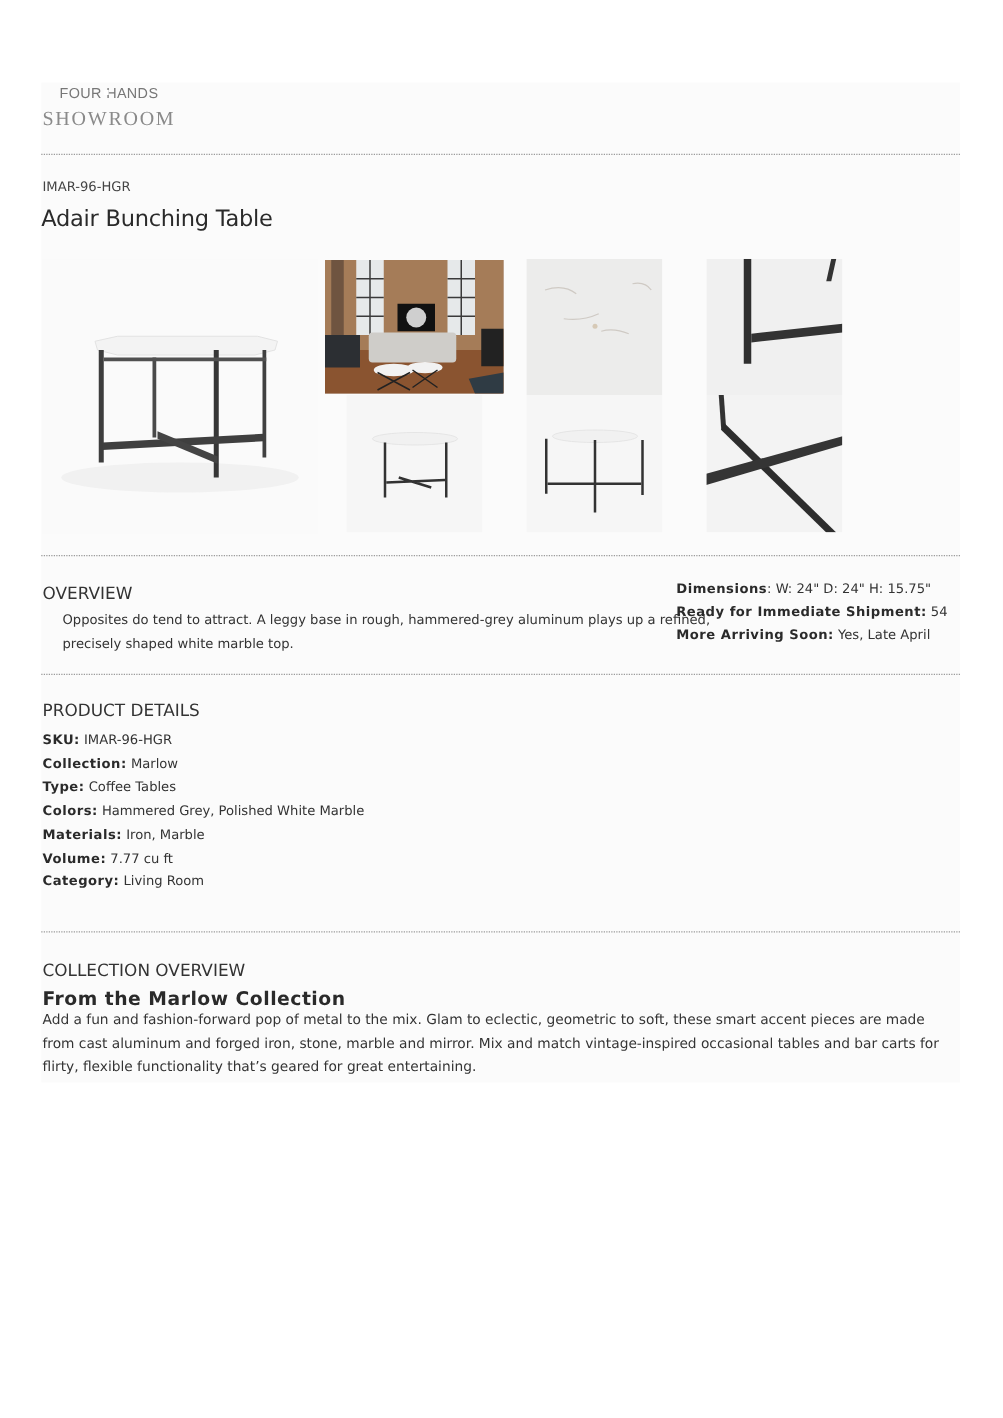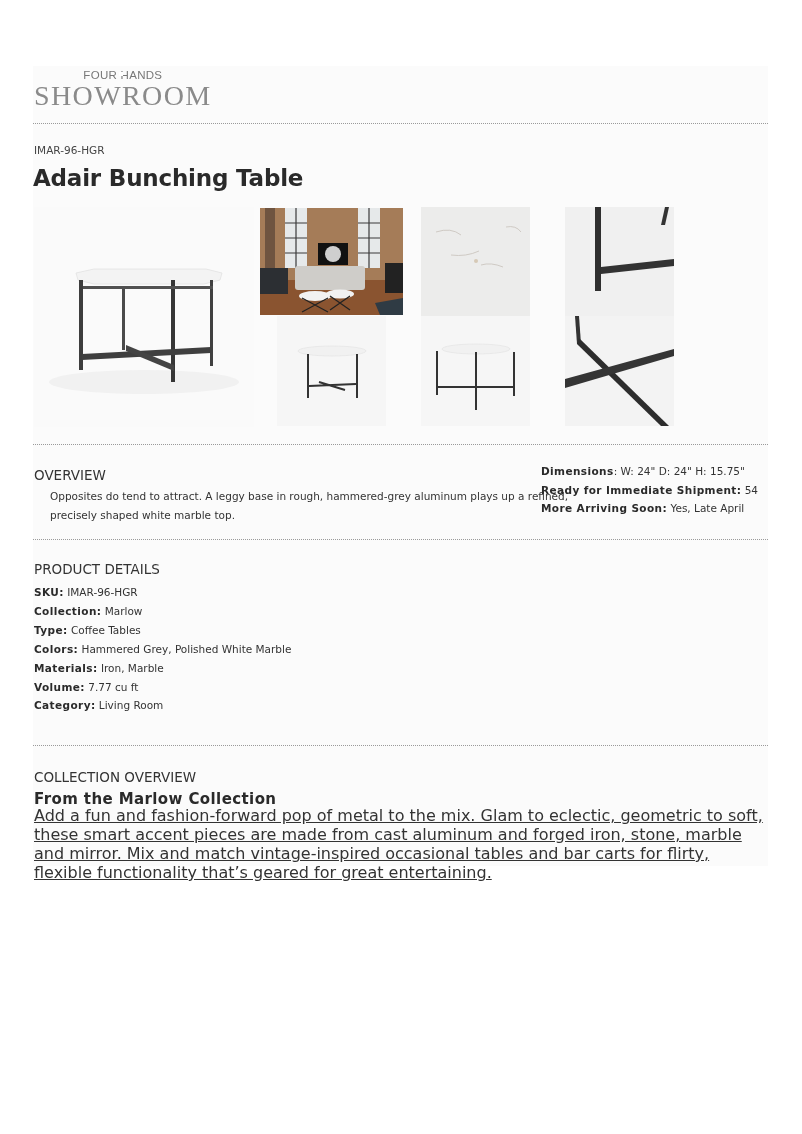--- a/index.html
+++ b/index.html
@@ -6,41 +6,41 @@
   html, body { width: 802px; height: 1134px; background: #ffffff; overflow: hidden; }
   body { font-family: "DejaVu Sans", sans-serif; color: #333; position: relative; }
 
   .page { position: absolute; left: 33px; top: 66px; width: 735px; height: 800px; background: #fbfbfb; }
 
   .brand { position: absolute; left: 34px; top: 69px; }
   .brand-top { display: flex; align-items: center; height: 12px; flex-direction: column; }
   .brand-mark { width: 9px; height: 9px; background: #d7262c; position: relative; margin-right: 4px; }
   .brand-mark::after { content: ""; position: absolute; left: 2.5px; top: 2.5px; width: 4px; height: 4px; background: #fff; }
   .brand-name { font-family: "Liberation Sans", sans-serif; font-size: 11.5px; letter-spacing: 0.3px; color: #777; line-height: 12px; }
-  .brand-sub { font-family: "Liberation Serif", serif; font-size: 28px; letter-spacing: 1.4px; color: #8a8a8a; line-height: 26px; margin-top: 2px; }
+  .brand-sub { font-family: "Liberation Serif", serif; font-size: 16px; letter-spacing: 1.4px; color: #8a8a8a; line-height: 26px; margin-top: 2px; }
 
   .divider { position: absolute; left: 33px; width: 735px; height: 0; border-top: 1px dotted #9a9a9a; }
 
   .sku-top { position: absolute; left: 34px; top: 144px; font-size: 10.5px; color: #444; }
-  .title { position: absolute; left: 33px; top: 165px; font-size: 23px; color: #2a2a2a; font-weight: bold; letter-spacing: -0.2px; }
+  .title { position: absolute; left: 33px; top: 165px; font-size: 18px; color: #2a2a2a; font-weight: normal; letter-spacing: -0.2px; }
 
   .img { position: absolute; overflow: hidden; }
   .img svg { display: block; width: 100%; height: 100%; }
 
   .section-h { position: absolute; left: 34px; font-size: 13.5px; color: #333; letter-spacing: 0; }
   .para { position: absolute; left: 50px; font-size: 10.5px; line-height: 19px; color: #333; }
   .spec { position: absolute; font-size: 10.5px; line-height: 19px; color: #333; }
   .spec b { font-weight: bold; color: #2a2a2a; letter-spacing: 0.4px; }
 
   .details { position: absolute; left: 34px; top: 583px; }
   .details .row { font-size: 10.5px; line-height: 18.9px; color: #333; white-space: nowrap; }
   .details .row b { font-weight: bold; letter-spacing: 0.4px; color: #2a2a2a; margin-top: 20px; }
 
   .coll-sub { position: absolute; left: 34px; top: 790px; font-size: 15px; font-weight: bold; letter-spacing: 0.4px; color: #2a2a2a; }
-  .coll-text { position: absolute; left: 34px; top: 806px; width: 730px; font-size: 16px; line-height: 19px; color: #333; text-decoration: underline; }
+  .coll-text { position: absolute; left: 34px; top: 806px; width: 730px; font-size: 11px; line-height: 19px; color: #333; }
 </style>
 </head>
 <body>
 
 <div class="page"></div>
 
 <div class="brand">
   <div class="brand-top">
     <span class="brand-mark"></span>
     <span class="brand-name">FOUR HANDS</span>

